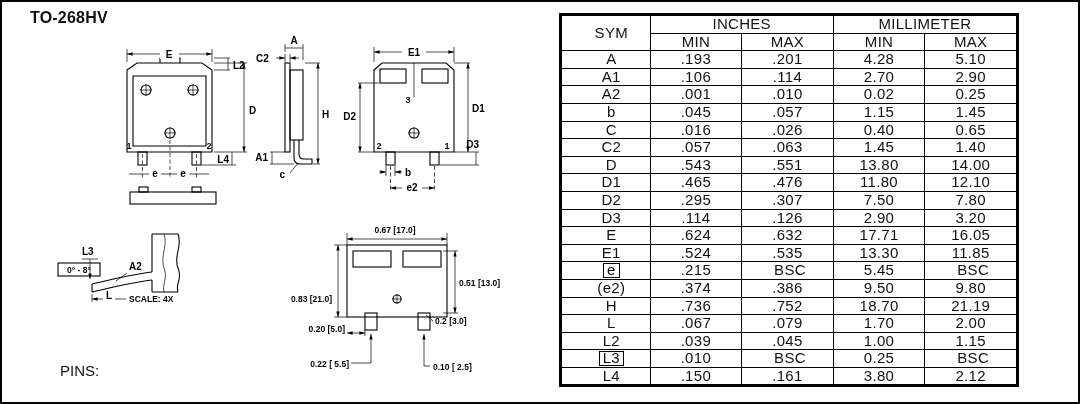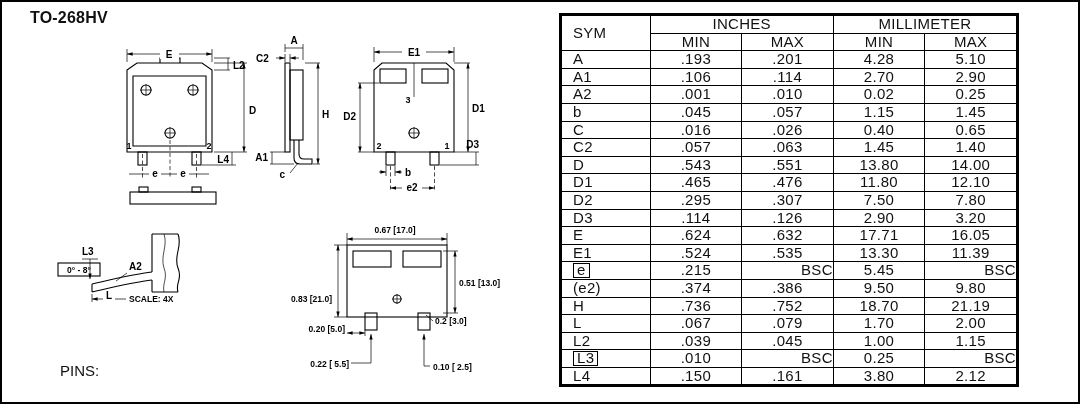--- a/index.html
+++ b/index.html
@@ -19,22 +19,22 @@
   .lb  { font:bold 10px "Liberation Sans", sans-serif; fill:#000; }
   .lbp { font:bold 9px  "Liberation Sans", sans-serif; fill:#000; }
   .lbs { font:bold 8.5px "Liberation Sans", sans-serif; fill:#000; }
   
   .table-wrap { position:absolute; left:557px; top:11px; width:456px; border:2px solid #000; background:#fff; }
   table.dim { width:100%; border-collapse:collapse; table-layout:fixed; font-size:15px; letter-spacing:.3px; }
   table.dim th, table.dim td {
     border:1px solid #000; padding:0; height:16.6px; line-height:16.6px;
     text-align:center; font-weight:normal; overflow:hidden; white-space:nowrap;
   }
-  table.dim td.sym, table.dim th.sym { text-align:left; padding-left:11px; }
-  table.dim td.bsc { text-align:right; padding-left:5px; }
+  table.dim td.sym, table.dim th.sym { text-align:center; padding-left:11px; }
+  table.dim td.bsc { text-align:center; padding-left:5px; }
   .boxed { display:inline-block; border:1.5px solid #000; line-height:12px; padding:0 3px 1px 3px; }
 </style>
 </head>
 <body>
 
 <div class="page">
 
   <div class="title">TO-268HV</div>
 
   <svg class="drawings-svg" width="548" height="398" viewBox="0 0 548 398">
@@ -319,21 +319,21 @@
             <td>.624</td>
             <td>.632</td>
             <td>17.71</td>
             <td>16.05</td>
           </tr>
           <tr>
             <td class="sym"><span>E1</span></td>
             <td>.524</td>
             <td>.535</td>
             <td>13.30</td>
-            <td>11.39</td>
+            <td>11.85</td>
           </tr>
           <tr>
             <td class="sym"><span class="boxed">e</span></td>
             <td>.215</td>
             <td class="bsc">BSC</td>
             <td>5.45</td>
             <td class="bsc">BSC</td>
           </tr>
           <tr>
             <td class="sym"><span>(e2)</span></td>

